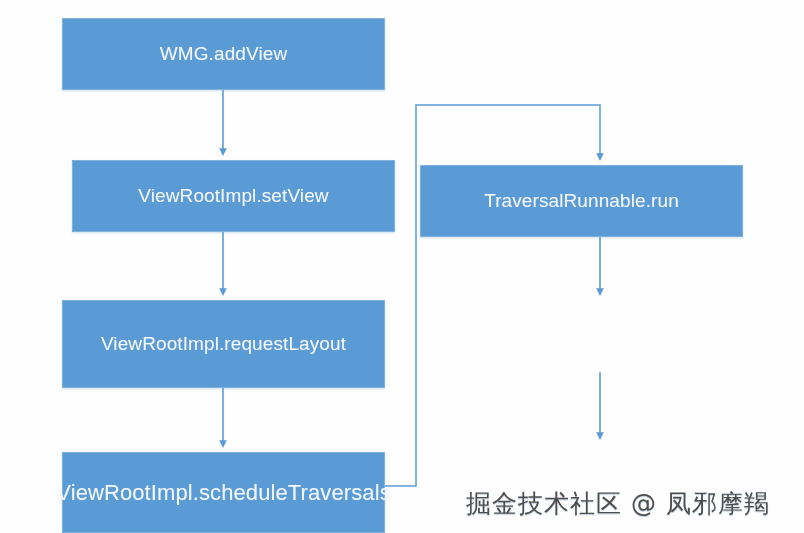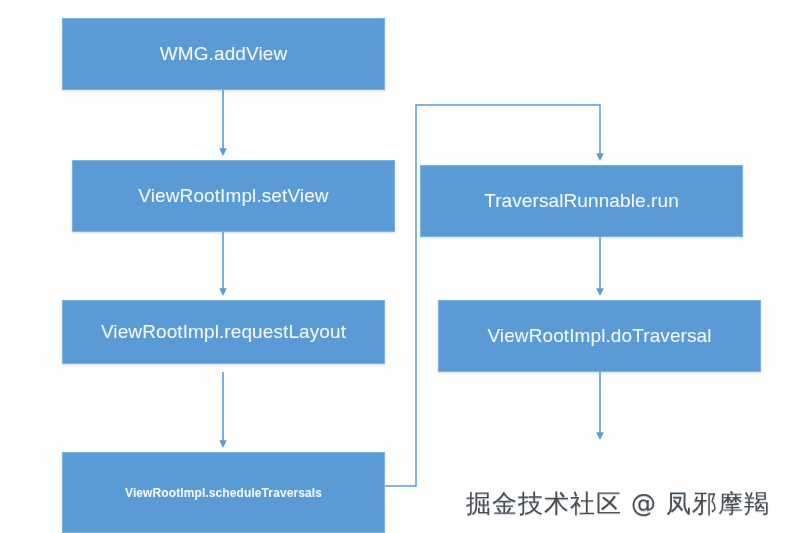--- a/index.html
+++ b/index.html
@@ -31,21 +31,21 @@
     justify-content: center;
     color: #f2f7fc;
     font-size: 19px;
     font-weight: 400;
     letter-spacing: 0.1px;
     white-space: nowrap;
     text-shadow: 0 0 1px rgba(255,255,255,0.25);
     box-shadow: 0 1px 2px rgba(120,160,200,0.35);
   }
 
-  .node.tight { font-size: 12px; font-weight: bold; }
+  .node.tight { font-size: 22px; }
 
   
   #connectors {
     position: absolute;
     left: 0;
     top: 0;
     width: 804px;
     height: 533px;
     pointer-events: none;
   }
@@ -114,24 +114,23 @@
 
     <g>
       <line x1="600" y1="372" x2="600" y2="436" stroke="#5b9bd5" stroke-width="1.6" marker-end="url(#arrowhead)"></line>
     </g>
   </svg>
 
   <div class="node" id="n-wmg-add-view" style="left: 62px; top: 18px; width: 323px; height: 72px; background: rgb(91, 155, 213); border-color: rgb(127, 179, 221); color: rgb(242, 247, 252);">WMG.addView</div>
 
   <div class="node" id="n-set-view" style="left: 62px; top: 160px; width: 323px; height: 72px; background: rgb(91, 155, 213); border-color: rgb(127, 179, 221); color: rgb(242, 247, 252); margin-left: 10px;">ViewRootImpl.setView</div>
 
-  <div class="node" id="n-request-layout" style="left: 62px; top: 300px; width: 323px; height: 64px; background: rgb(91, 155, 213); border-color: rgb(127, 179, 221); color: rgb(242, 247, 252);">ViewRootImpl.requestLayout</div>
+  <div class="node" id="n-request-layout" style="left: 62px; top: 300px; width: 323px; height: 88px; background: rgb(91, 155, 213); border-color: rgb(127, 179, 221); color: rgb(242, 247, 252);">ViewRootImpl.requestLayout</div>
 
   <div class="node tight" id="n-schedule-traversals" style="left: 62px; top: 452px; width: 323px; height: 81px; background: rgb(91, 155, 213); border-color: rgb(127, 179, 221); color: rgb(242, 247, 252);">ViewRootImpl.scheduleTraversals</div>
 
   <div class="node" id="n-traversal-runnable" style="left: 420px; top: 165px; width: 323px; height: 72px; background: rgb(91, 155, 213); border-color: rgb(127, 179, 221); color: rgb(242, 247, 252);">TraversalRunnable.run</div>
 
-  <div class="node" id="n-do-traversal" style="left: 438px; top: 300px; width: 323px; height: 72px; background: rgb(91, 155, 213); border-color: rgb(127, 179, 221); color: rgb(242, 247, 252);">ViewRootImpl.doTraversal</div>
 
 
   <div id="watermark">掘金技术社区 @ 凤邪摩羯</div>
 
 </div>
 
 </body></html>

